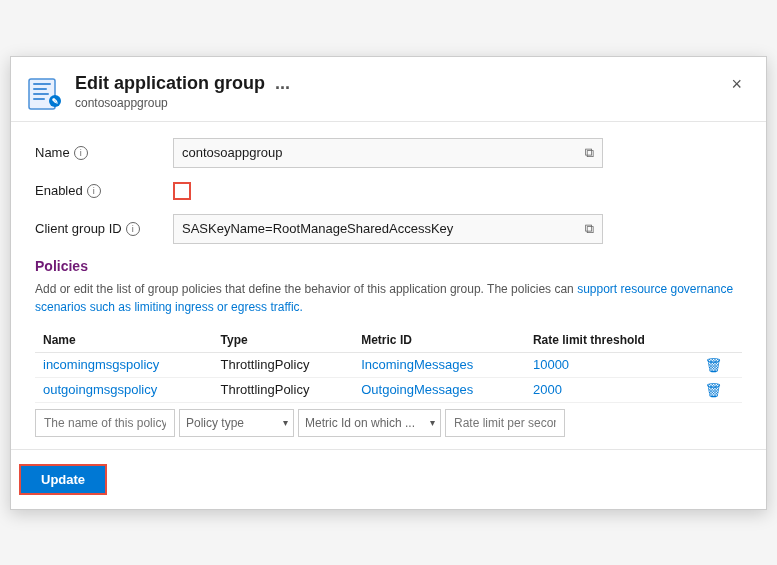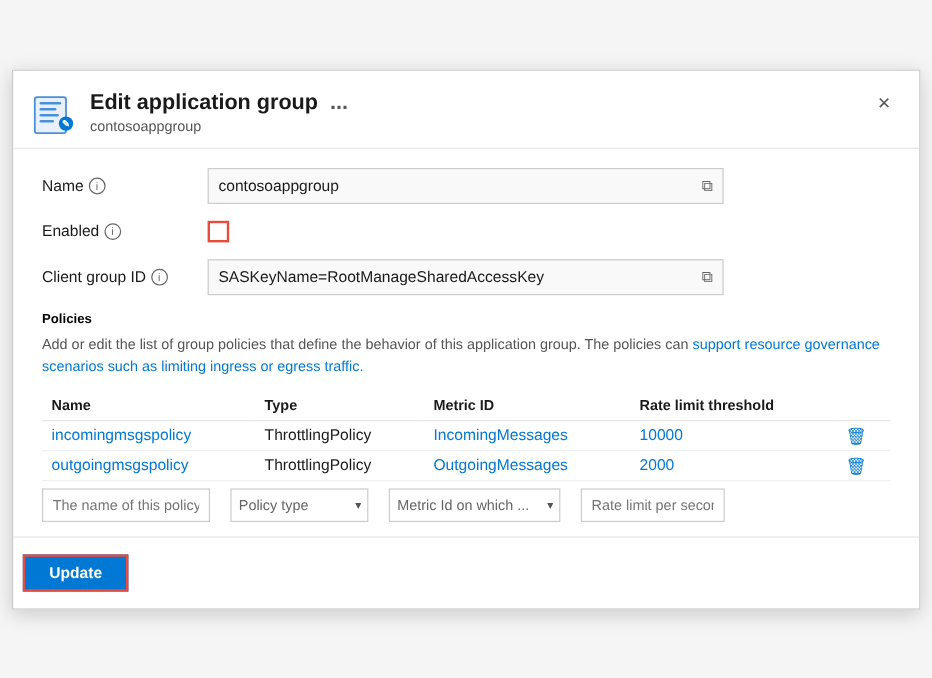--- a/index.html
+++ b/index.html
@@ -129,23 +129,23 @@
       align-items: center;
       justify-content: center;
       cursor: pointer;
     }
     .checkbox-inner {
       width: 10px;
       height: 10px;
       background: transparent;
     }
     .section-title {
-      font-size: 11px;
+      font-size: 14px;
       font-weight: 700;
-      color: #000000;
+      color: #701a75;
       margin-bottom: 6px;
     }
     .section-desc {
       font-size: 12px;
       color: #555;
       margin-bottom: 12px;
       line-height: 1.5;
     }
     .section-desc a {
       color: #0078d4;
@@ -172,21 +172,21 @@
     .policies-table td.dark {
       color: #1a1a1a;
     }
     .delete-icon {
       color: #0078d4;
       cursor: pointer;
       font-size: 14px;
     }
     .add-row {
       display: flex;
-      gap: 17px;
+      gap: 4px;
       margin-top: 6px;
       align-items: center;
     }
     .add-input {
       border: 1px solid #ccc;
       padding: 4px 8px;
       font-size: 12px;
       height: 28px;
       color: #999;
       background: #fff;

